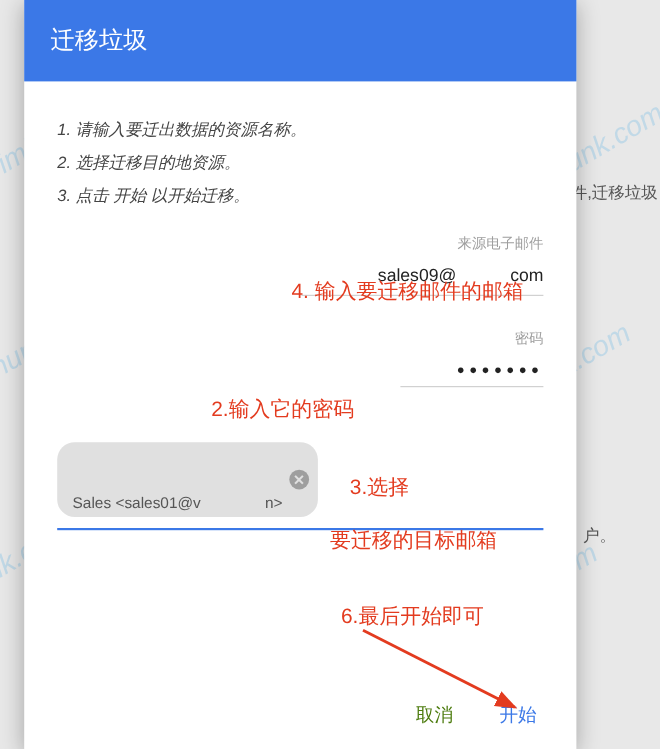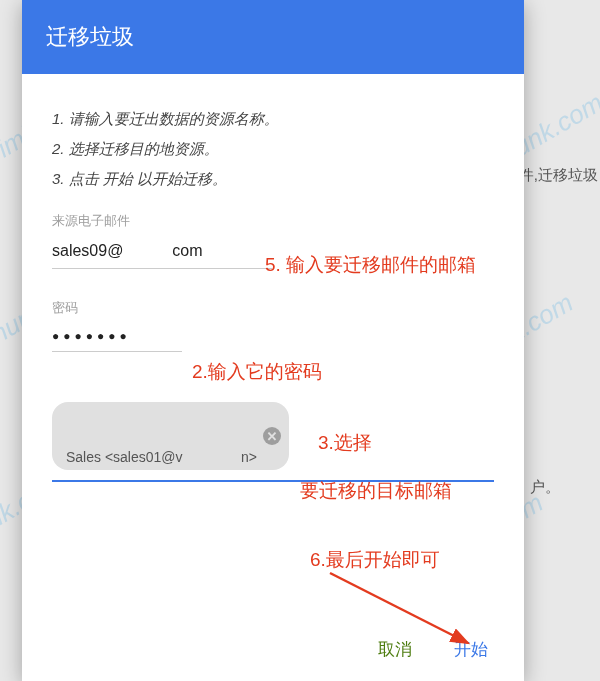--- a/index.html
+++ b/index.html
@@ -55,20 +55,21 @@
     }
     .instructions {
       color: #444;
       font-size: 15px;
       line-height: 2.0;
       margin-bottom: 18px;
       font-style: italic;
     }
     .field-group {
       margin-bottom: 30px;
+      text-align: right;
     }
     .field-label {
       color: #9e9e9e;
       font-size: 13px;
       margin-bottom: 6px;
       display: block;
     }
     .field-input {
       width: 220px;
       border: none;
@@ -186,21 +187,21 @@
     </div>
 
     <div class="dialog-actions">
       <button class="btn btn-cancel">取消</button>
       <button class="btn btn-start">开始</button>
     </div>
 
   </div>
 </div>
 
-<div class="annotation" style="left:265px; top:252px;">5. 输入要迁移邮件的邮箱</div>
+<div class="annotation" style="left:265px; top:252px;">4. 输入要迁移邮件的邮箱</div>
 <div class="annotation" style="left:192px; top:359px;">2.输入它的密码</div>
 <div class="annotation" style="left:318px; top:430px;">3.选择</div>
 <div class="annotation" style="left:300px; top:478px;">要迁移的目标邮箱</div>
 <div class="annotation" style="left:310px; top:547px;">6.最后开始即可</div>
 
 <svg class="arrow" style="left:320px; top:565px;" width="180" height="95">
   <defs>
     <marker id="ah" markerWidth="10" markerHeight="10" refX="7" refY="3" orient="auto">
       <path d="M0,0 L8,3 L0,6 Z" fill="#e33b1f"></path>
     </marker>

